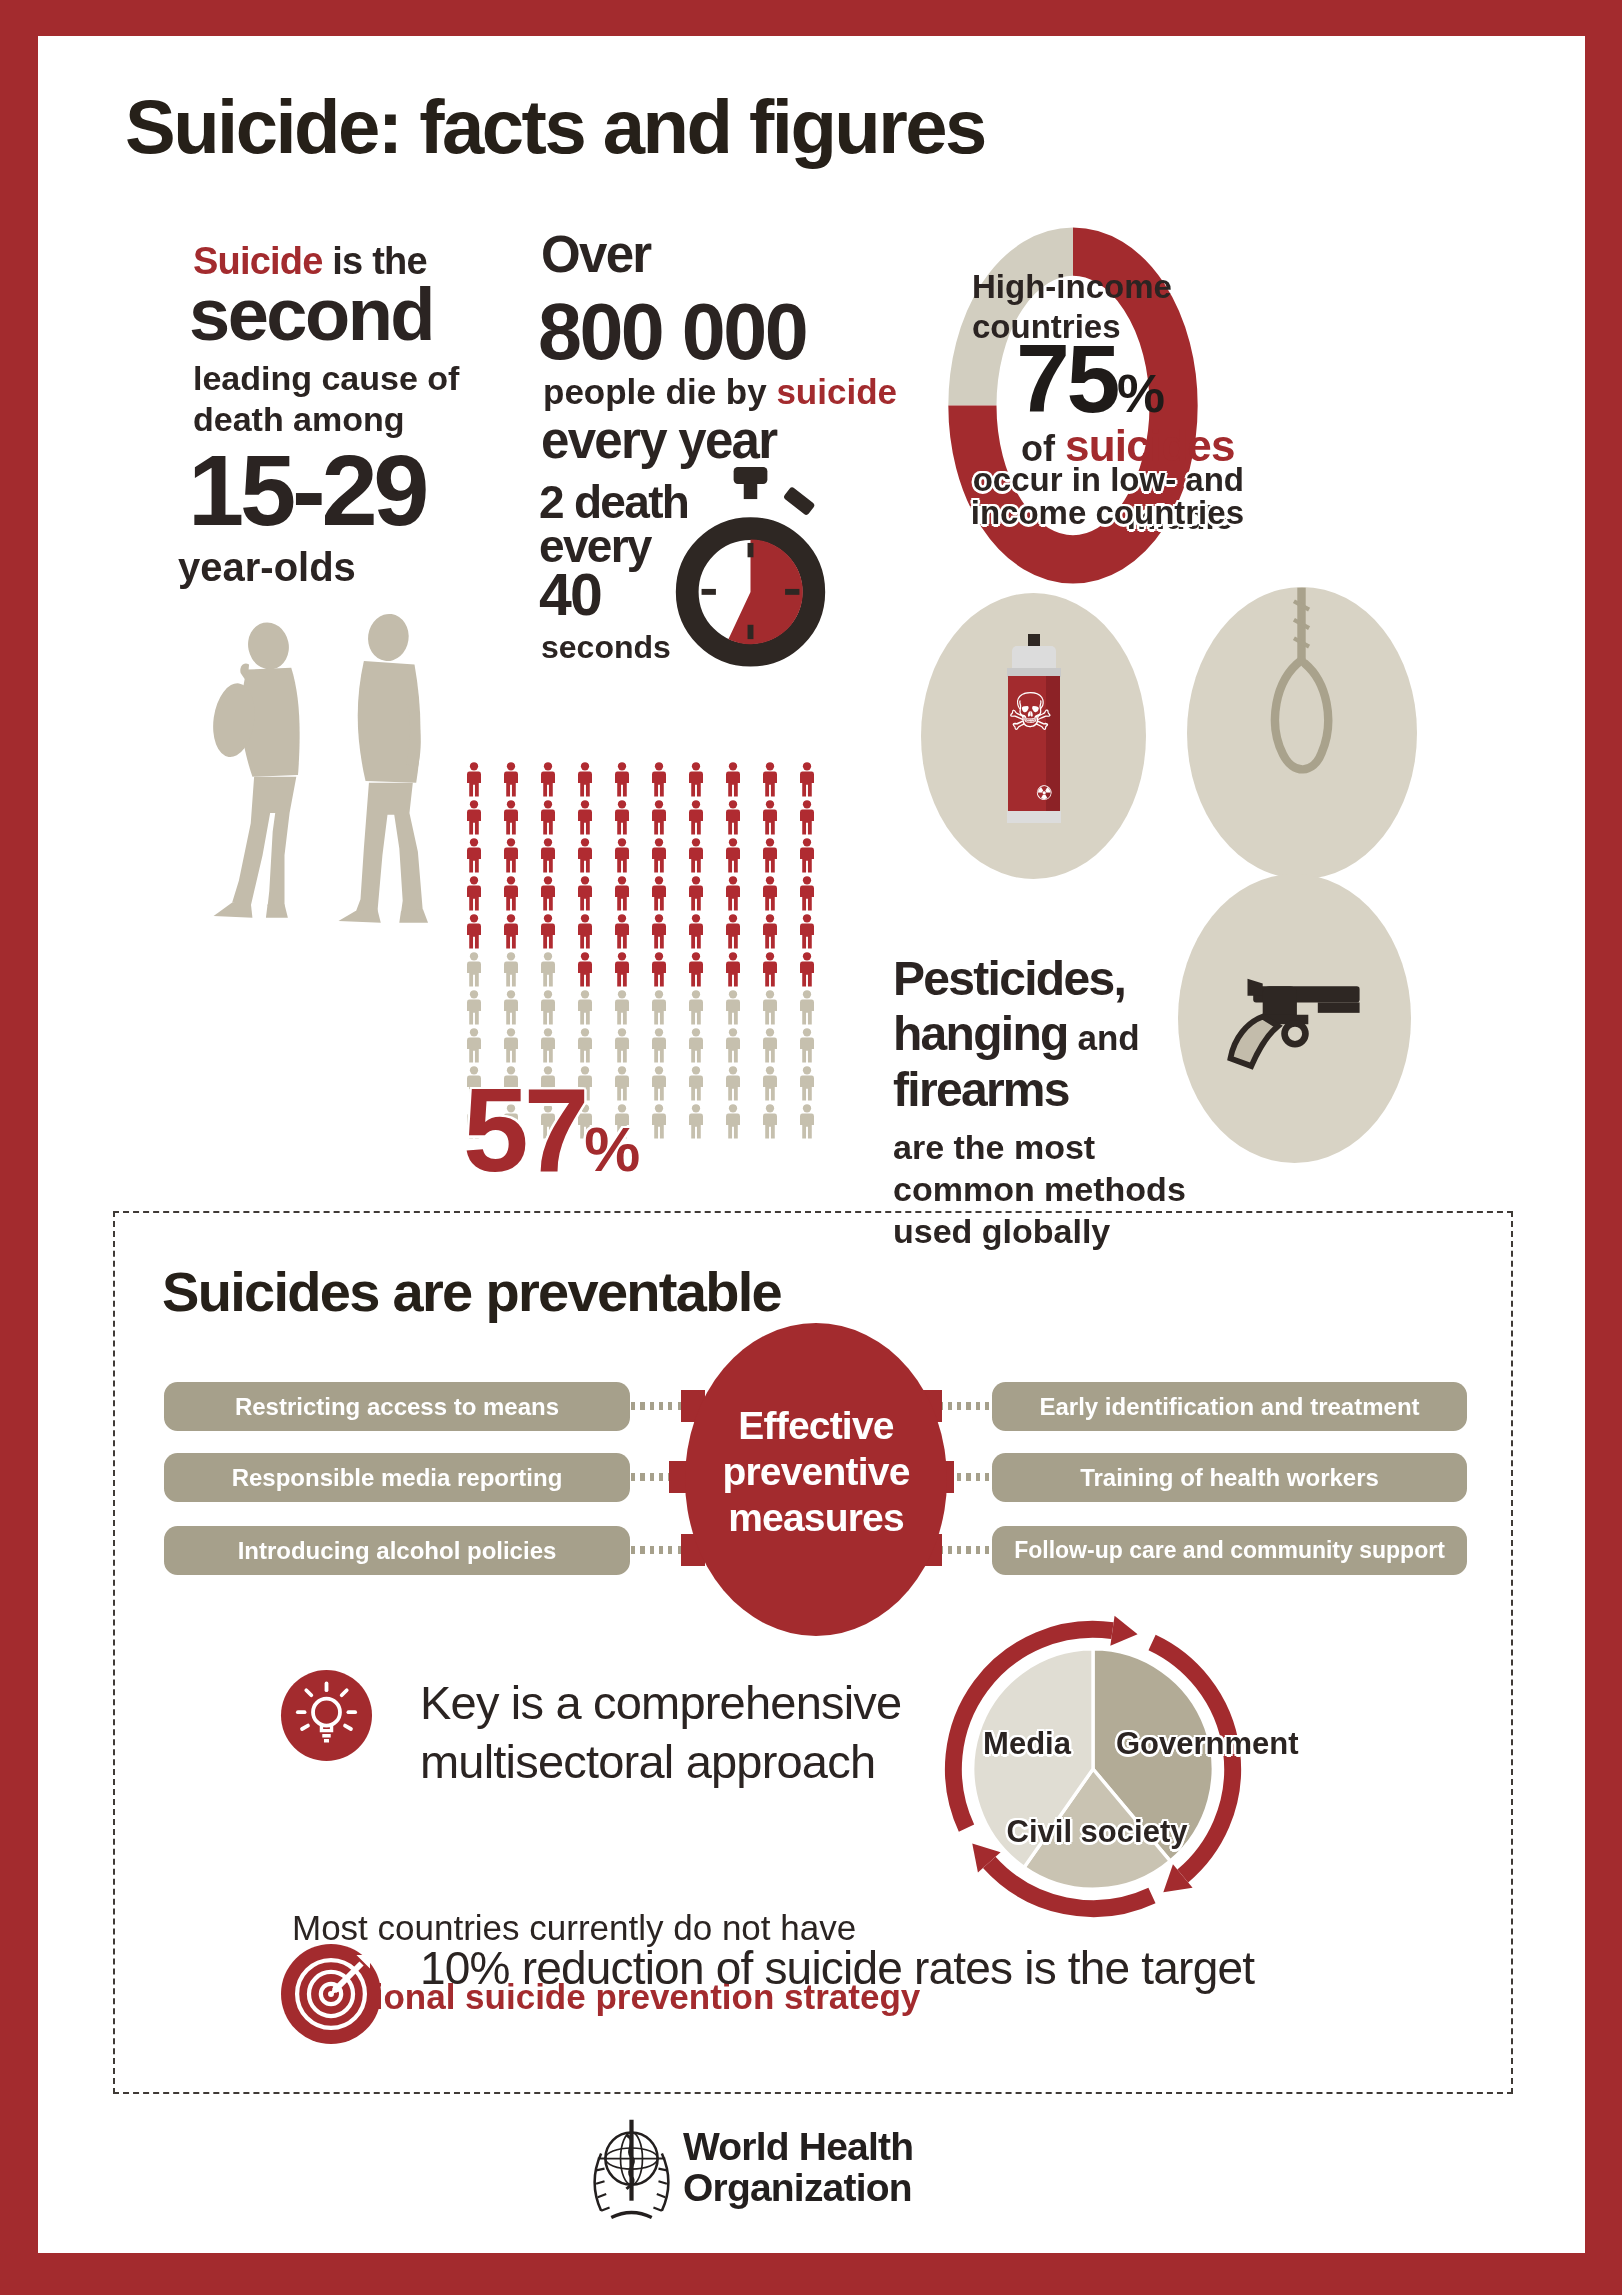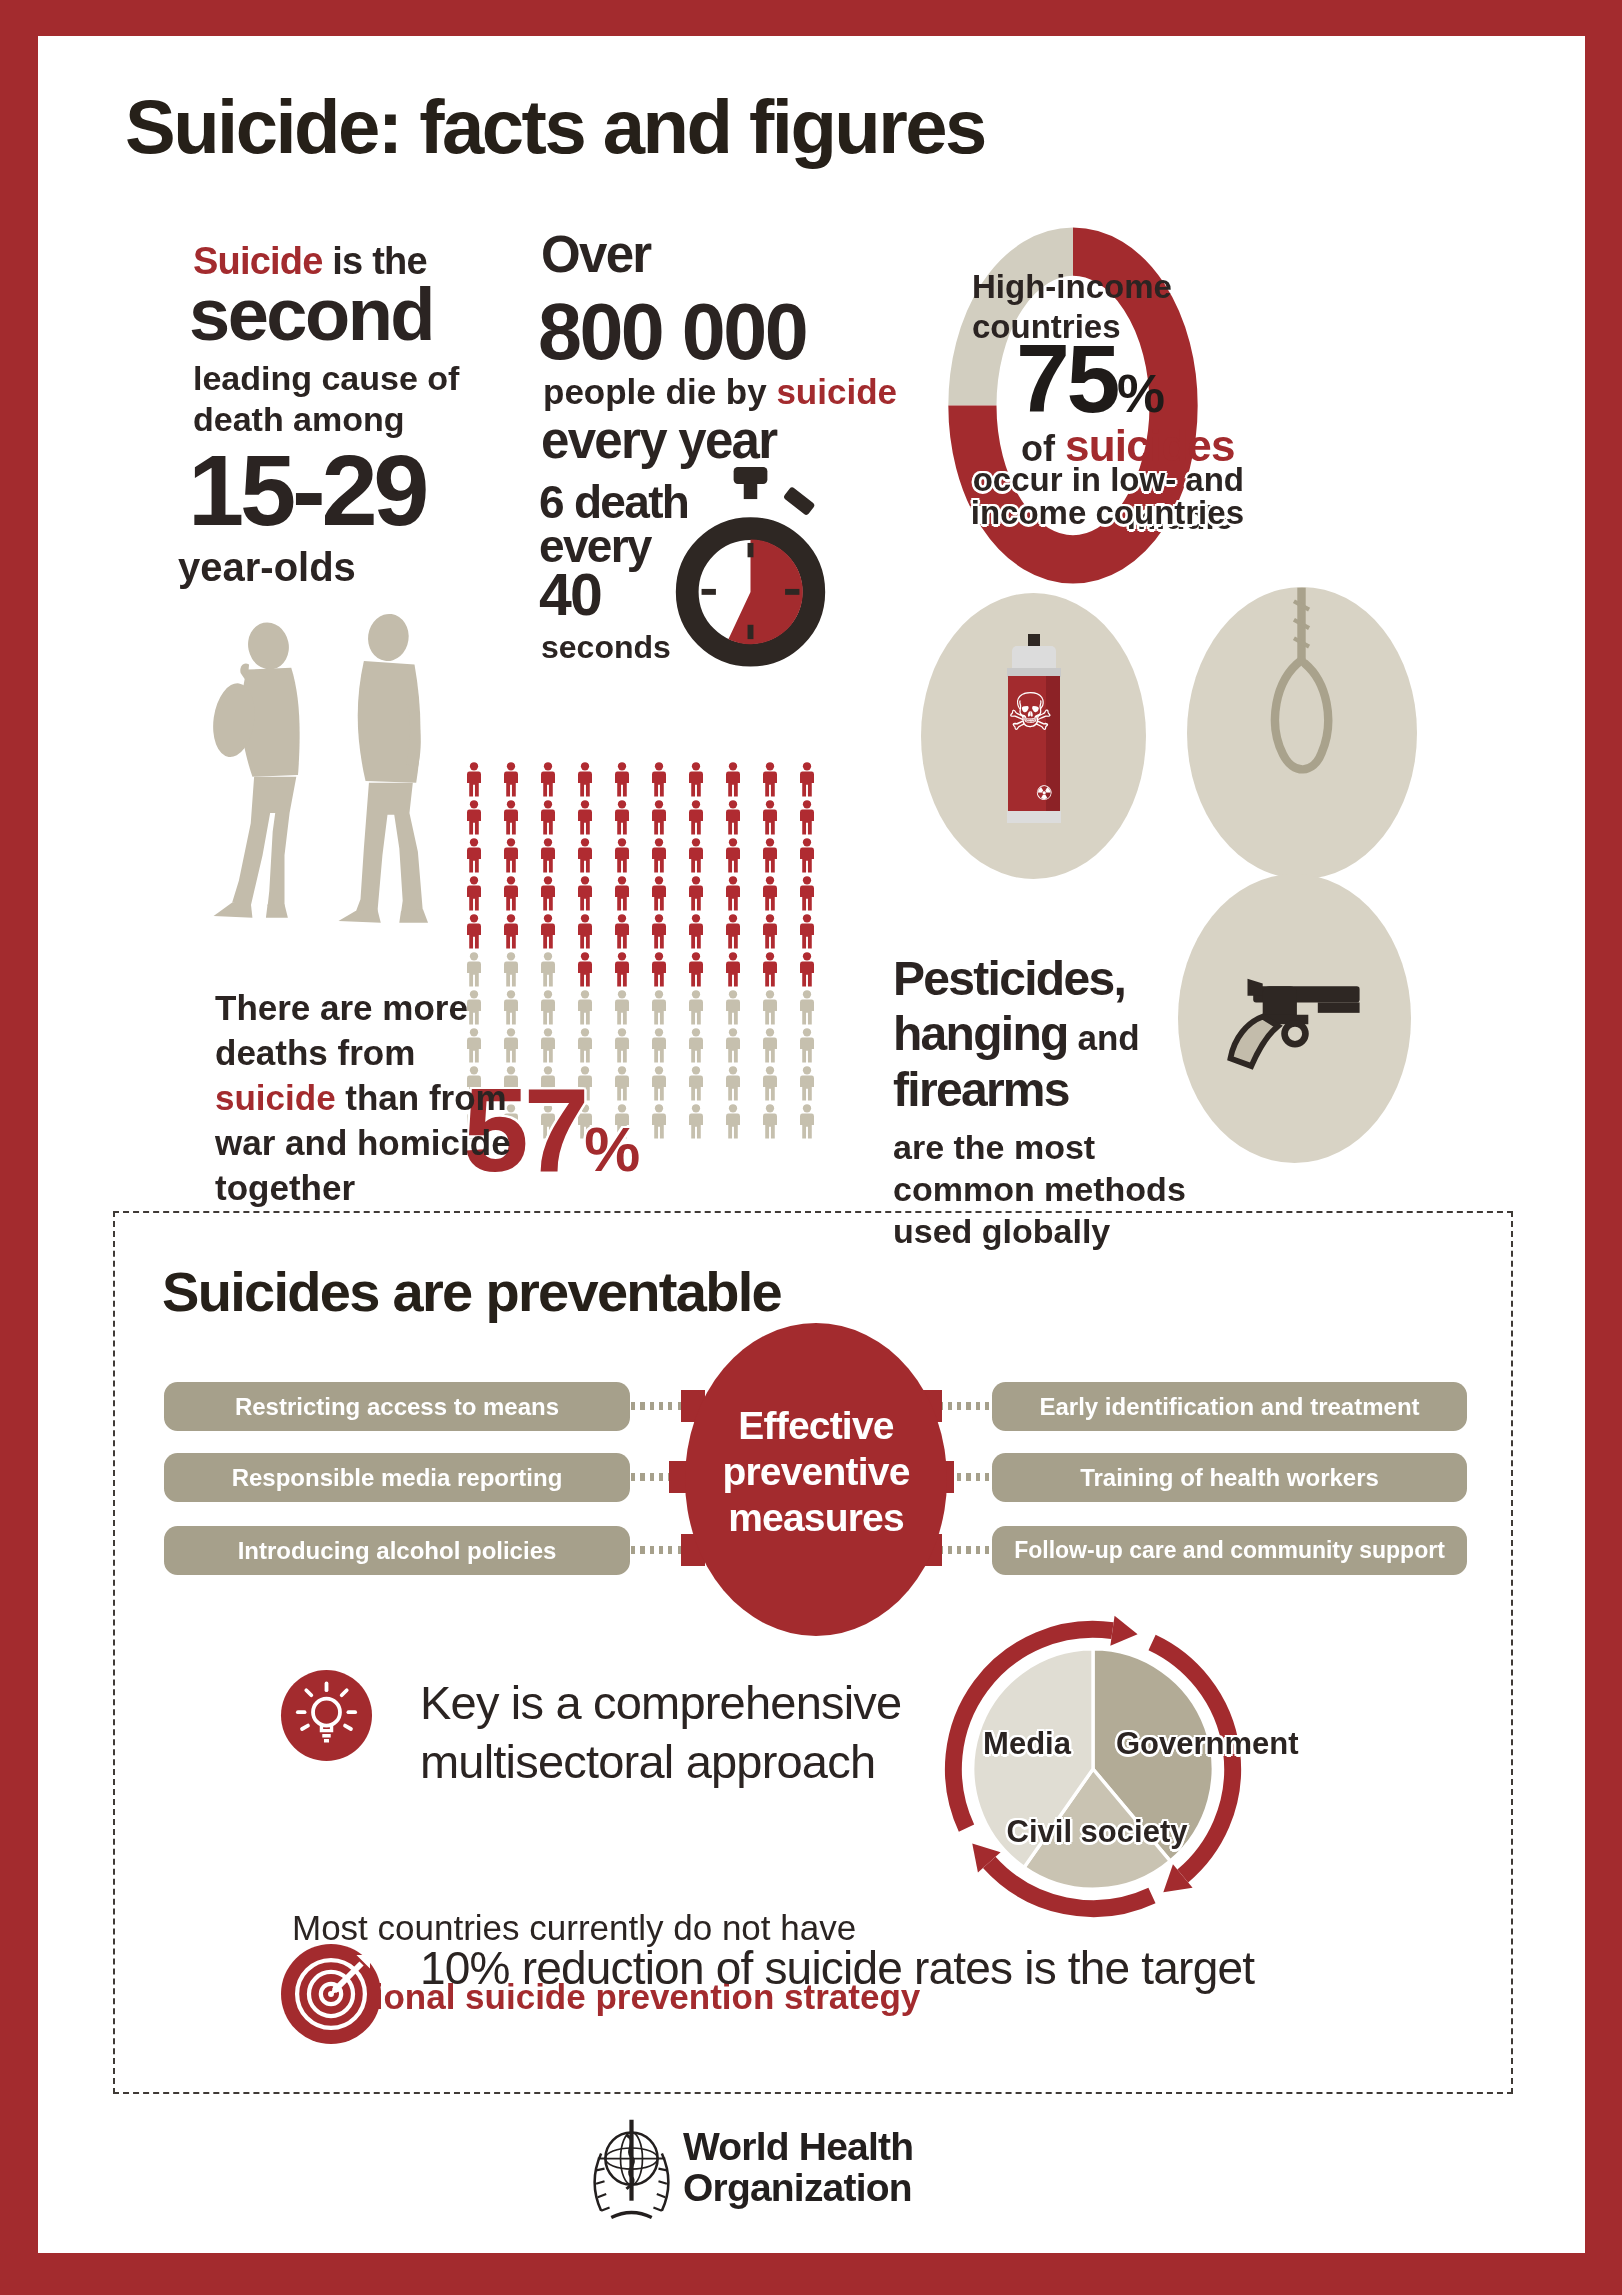--- a/index.html
+++ b/index.html
@@ -81,21 +81,21 @@
       <path d="M252 366 L250 380 L284 380 L278 364 Z"></path>
     </g>
   </svg>
 
   <div class="abs heavy" style="left:541px;top:225px;font-size:51px;">Over</div>
   <div class="abs heavy" style="left:538px;top:286px;font-size:79px;letter-spacing:-2.5px;">800 000</div>
   <div class="abs" style="left:543px;top:372px;font-size:35px;font-weight:bold;">
     <span>people </span><span>die by </span><span class="red">suicide</span>
   </div>
   <div class="abs heavy" style="left:541px;top:411px;font-size:51px;">every year</div>
-  <div class="abs heavy" style="left:539px;top:475px;font-size:46px;">6 death</div>
+  <div class="abs heavy" style="left:539px;top:475px;font-size:46px;">2 death</div>
   <div class="abs heavy" style="left:539px;top:519px;font-size:46px;">every</div>
   <div class="abs heavy" style="left:539px;top:561px;font-size:59px;">40</div>
   <div class="abs bold" style="left:541px;top:629px;font-size:32px;">seconds</div>
 
   <svg class="abs" style="left:666px;top:467px;" width="169" height="216" viewBox="0 0 200 256">
     <g fill="#2e2723">
       <rect x="80" y="0" width="40" height="20" rx="5"></rect>
       <rect x="92" y="16" width="16" height="22"></rect>
       <g transform="rotate(38 158 40)">
           <rect x="140" y="32" width="36" height="17" rx="4"></rect>
@@ -577,27 +577,20 @@
   </svg>
       <svg viewBox="0 0 30 44" class="p-grey">
     <circle cx="15" cy="5.4" r="5.2"></circle>
     <path d="M9.2 12 H20.8 Q23.6 12 23.8 15 V26.5 H21 V43.5 H16.2 V28.5 H13.8 V43.5 H9 V26.5 H6.2 V15 Q6.4 12 9.2 12 Z"></path>
   </svg>
     </div>
   <div class="abs halo" style="left:463px;top:1062px;color:#a32b2e;">
     <span class="heavy" style="font-size:118px;letter-spacing:-5px;">57</span><span class="heavy" style="font-size:63px;">%</span>
   </div>
 
-  <div class="abs bold" style="left:215px;top:985px;font-size:35px;line-height:45px;">
-    <div>There are more</div>
-    <div>deaths from</div>
-    <div><span class="red">suicide</span><span> than from</span></div>
-    <div>war and homicide</div>
-    <div>together</div>
-  </div>
 
   <div class="abs dashedbox" style="left:113px;top:1211px;width:1396px;height:879px;"></div>
   <div class="abs heavy" style="left:162px;top:1259px;font-size:56px;letter-spacing:-1.7px;color:#262019;">Suicides are preventable</div>
 
   <div class="abs dotline" style="left:631px;top:1402px;width:73px;"></div>
   <div class="abs dotline" style="left:631px;top:1473px;width:73px;"></div>
   <div class="abs dotline" style="left:631px;top:1546px;width:73px;"></div>
   <div class="abs dotline" style="left:920px;top:1402px;width:73px;"></div>
   <div class="abs dotline" style="left:920px;top:1473px;width:73px;"></div>
   <div class="abs dotline" style="left:920px;top:1546px;width:73px;"></div>

